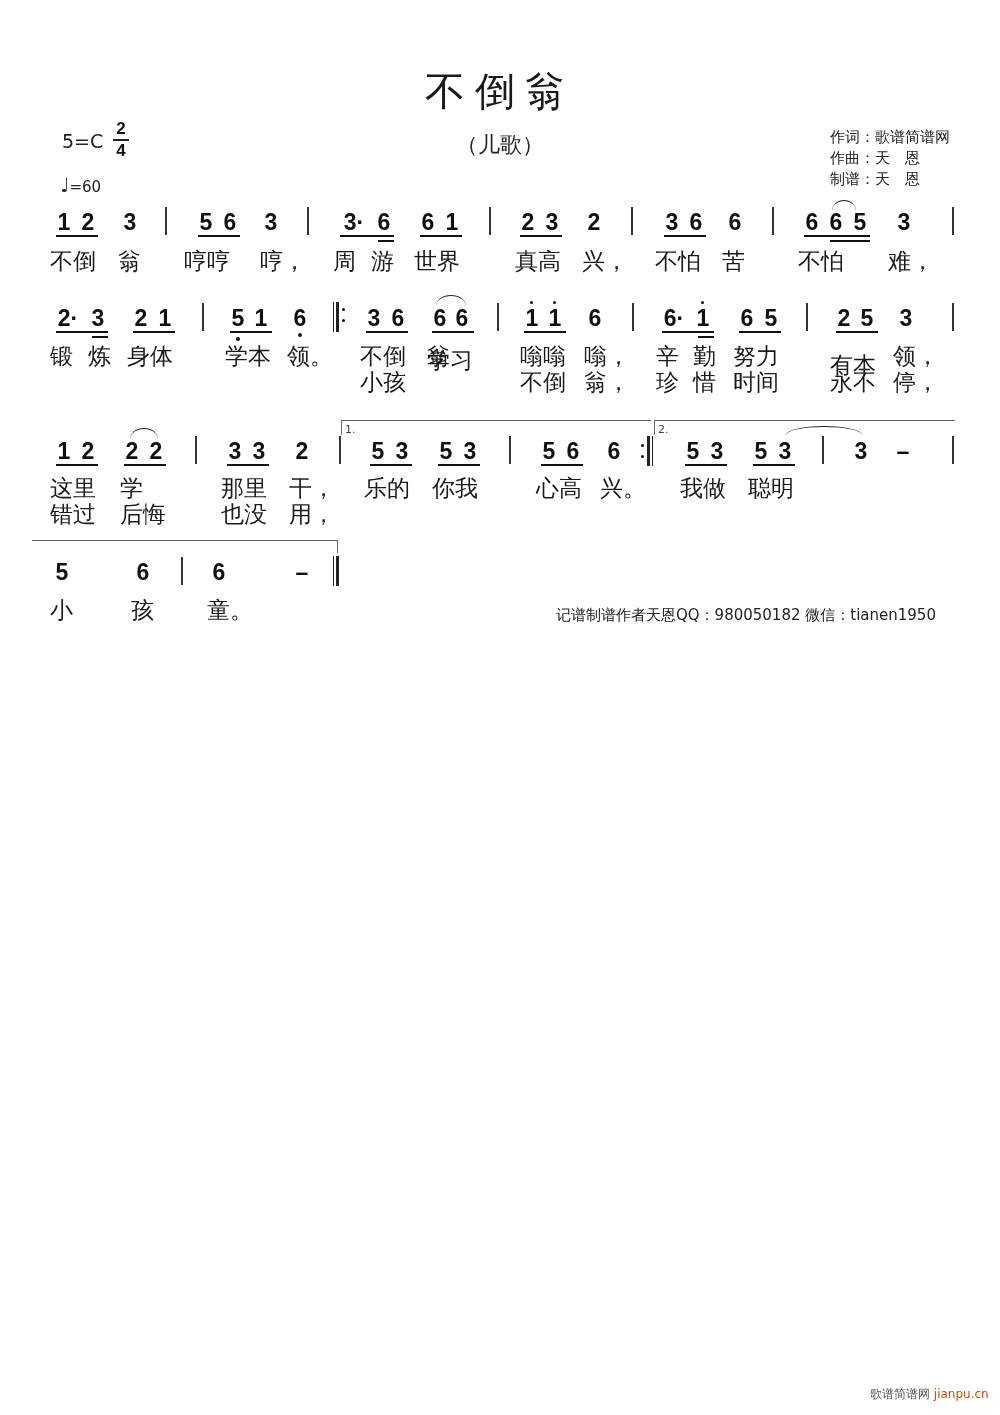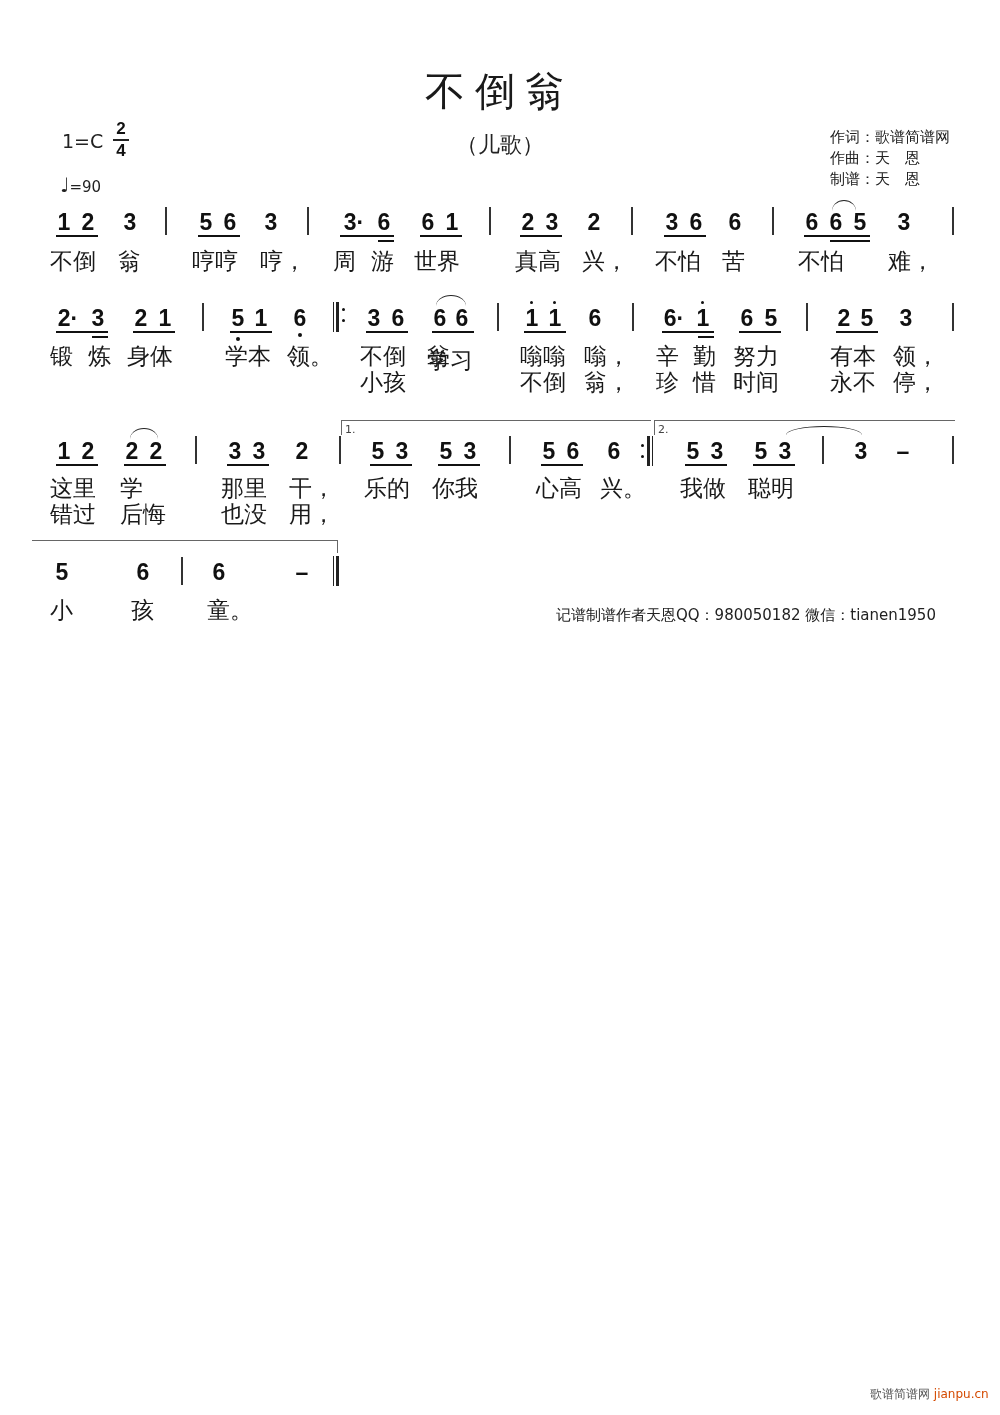--- a/index.html
+++ b/index.html
@@ -25,28 +25,28 @@
   .volta-num { position:absolute; font-size:11px; color:#444; }
   .footer-note { left:556px; top:606px; font-size:15px; color:#222; }
   .watermark { left:870px; top:1386px; font-size:12px; color:#555; }
   .watermark .site { color:#d44a00; }
 </style>
 </head>
 <body>
 
 <div class="abs title">不倒翁</div>
 <div class="abs subtitle">（儿歌）</div>
-<div class="abs key">1=C</div>
+<div class="abs key">5=C</div>
 <div class="abs timesig">
   <div>2</div>
   <div class="bar"></div>
   <div>4</div>
 </div>
 <div class="abs tempo">
-  <span style="font-size:20px">♩</span><span>=90</span>
+  <span style="font-size:20px">♩</span><span>=60</span>
 </div>
 <div class="abs credits">
   <div class="credit-row"><span>作词：</span><span>歌谱简谱网</span></div>
   <div class="credit-row"><span>作曲：</span><span>天　恩</span></div>
   <div class="credit-row"><span>制谱：</span><span>天　恩</span></div>
 </div>
 
 <div>
   <div class="note" style="left:54px;top:209px">1</div>
   <div class="note" style="left:78px;top:209px">2</div>
@@ -85,21 +85,21 @@
   <div class="note" style="left:826px;top:209px">6</div>
   <div class="note" style="left:850px;top:209px">5</div>
   <div class="tie" style="left:832px;top:200px;width:24px"></div>
   <div class="ul" style="left:804px;top:235px;width:66px"></div>
   <div class="ul" style="left:830px;top:240px;width:40px"></div>
   <div class="note" style="left:894px;top:209px">3</div>
   <div class="barline" style="left:952px;top:207px"></div>
 
   <div class="lyr" style="left:50px;top:248px">不倒</div>
   <div class="lyr" style="left:118px;top:248px">翁</div>
-  <div class="lyr" style="left:192px;top:248px">哼哼</div>
+  <div class="lyr" style="left:184px;top:248px">哼哼</div>
   <div class="lyr" style="left:260px;top:248px">哼，</div>
   <div class="lyr" style="left:333px;top:248px">周</div>
   <div class="lyr" style="left:371px;top:248px">游</div>
   <div class="lyr" style="left:414px;top:248px">世界</div>
   <div class="lyr" style="left:515px;top:248px">真高</div>
   <div class="lyr" style="left:582px;top:248px">兴，</div>
   <div class="lyr" style="left:655px;top:248px">不怕</div>
   <div class="lyr" style="left:722px;top:248px">苦</div>
   <div class="lyr" style="left:798px;top:248px">不怕</div>
   <div class="lyr" style="left:888px;top:248px">难，</div>
@@ -164,21 +164,21 @@
   <div class="lyr" style="left:127px;top:343px">身体</div>
   <div class="lyr" style="left:225px;top:343px">学本</div>
   <div class="lyr" style="left:287px;top:343px">领。</div>
   <div class="lyr" style="left:360px;top:343px">不倒</div>
   <div class="lyr" style="left:427px;top:343px">翁</div>
   <div class="lyr" style="left:520px;top:343px">嗡嗡</div>
   <div class="lyr" style="left:584px;top:343px">嗡，</div>
   <div class="lyr" style="left:656px;top:343px">辛</div>
   <div class="lyr" style="left:693px;top:343px">勤</div>
   <div class="lyr" style="left:733px;top:343px">努力</div>
-  <div class="lyr" style="left:830px;top:343px">有本</div>
+  <div class="lyr" style="left:830px;top:352px">有本</div>
   <div class="lyr" style="left:893px;top:343px">领，</div>
 
   <div class="lyr" style="left:360px;top:369px">小孩</div>
   <div class="lyr" style="left:427px;top:347px">学习</div>
   <div class="lyr" style="left:520px;top:369px">不倒</div>
   <div class="lyr" style="left:584px;top:369px">翁，</div>
   <div class="lyr" style="left:656px;top:369px">珍</div>
   <div class="lyr" style="left:693px;top:369px">惜</div>
   <div class="lyr" style="left:733px;top:369px">时间</div>
   <div class="lyr" style="left:830px;top:369px">永不</div>

